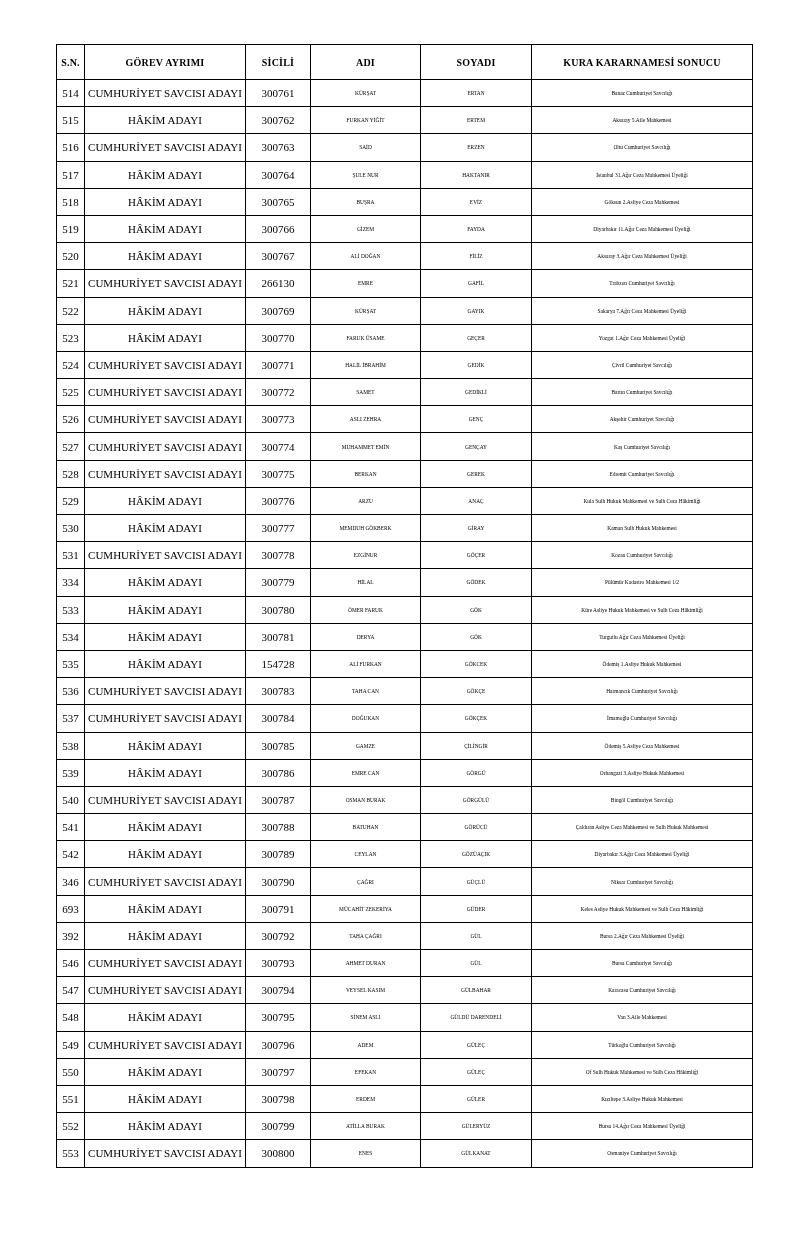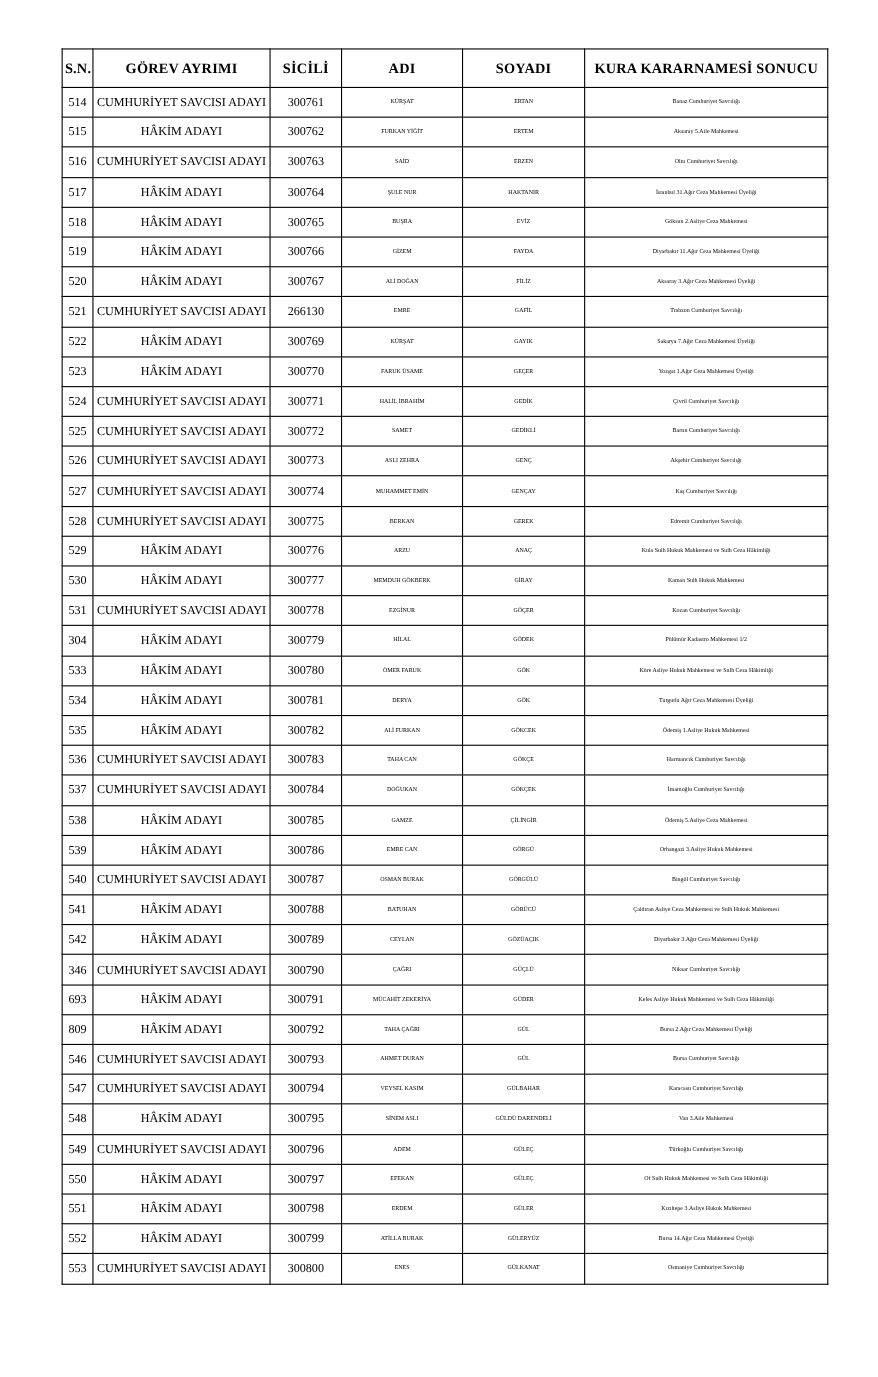--- a/index.html
+++ b/index.html
@@ -32,21 +32,21 @@
     border: 1px solid #000000;
     text-align: center;
     vertical-align: middle;
     padding: 0 2px;
     overflow: hidden;
     white-space: nowrap;
   }
   table.roster thead th {
     height: 34px;
     font-weight: bold;
-    font-size: 13px;
+    font-size: 10px;
     letter-spacing: 0.2px;
   }
   table.roster tbody td {
     height: 26.2px;
     font-size: 11px;
     font-weight: normal;
   }
   
   col.c-sn      { width: 28px; }
   col.c-gorev   { width: 161px; }
@@ -224,21 +224,21 @@
         </tr>
         <tr>
           <td class="sn">531</td>
           <td class="gorev">CUMHURİYET SAVCISI ADAYI</td>
           <td class="sicili">300778</td>
           <td class="adi" style="font-size: 5.4px;">EZGİNUR</td>
           <td class="soyadi" style="font-size: 5.4px;">GÖÇER</td>
           <td class="sonuc" style="font-size: 5.4px;">Kozan Cumhuriyet Savcılığı</td>
         </tr>
         <tr>
-          <td class="sn">304</td>
+          <td class="sn">334</td>
           <td class="gorev">HÂKİM ADAYI</td>
           <td class="sicili">300779</td>
           <td class="adi" style="font-size: 5.4px;">HİLAL</td>
           <td class="soyadi" style="font-size: 5.4px;">GÖDEK</td>
           <td class="sonuc" style="font-size: 5.4px;">Pülümür Kadastro Mahkemesi 1/2</td>
         </tr>
         <tr>
           <td class="sn">533</td>
           <td class="gorev">HÂKİM ADAYI</td>
           <td class="sicili">300780</td>
@@ -250,21 +250,21 @@
           <td class="sn">534</td>
           <td class="gorev">HÂKİM ADAYI</td>
           <td class="sicili">300781</td>
           <td class="adi" style="font-size: 5.4px;">DERYA</td>
           <td class="soyadi" style="font-size: 5.4px;">GÖK</td>
           <td class="sonuc" style="font-size: 5.4px;">Turgutlu Ağır Ceza Mahkemesi Üyeliği</td>
         </tr>
         <tr>
           <td class="sn">535</td>
           <td class="gorev">HÂKİM ADAYI</td>
-          <td class="sicili">300782</td>
+          <td class="sicili">154728</td>
           <td class="adi" style="font-size: 5.4px;">ALİ FURKAN</td>
           <td class="soyadi" style="font-size: 5.4px;">GÖKCEK</td>
           <td class="sonuc" style="font-size: 5.4px;">Ödemiş 1.Asliye Hukuk Mahkemesi</td>
         </tr>
         <tr>
           <td class="sn">536</td>
           <td class="gorev">CUMHURİYET SAVCISI ADAYI</td>
           <td class="sicili">300783</td>
           <td class="adi" style="font-size: 5.4px;">TAHA CAN</td>
           <td class="soyadi" style="font-size: 5.4px;">GÖKÇE</td>
@@ -328,21 +328,21 @@
         </tr>
         <tr>
           <td class="sn">693</td>
           <td class="gorev">HÂKİM ADAYI</td>
           <td class="sicili">300791</td>
           <td class="adi" style="font-size: 5.4px;">MÜCAHİT ZEKERİYA</td>
           <td class="soyadi" style="font-size: 5.4px;">GÜDER</td>
           <td class="sonuc" style="font-size: 5.4px;">Keles Asliye Hukuk Mahkemesi ve Sulh Ceza Hâkimliği</td>
         </tr>
         <tr>
-          <td class="sn">809</td>
+          <td class="sn">392</td>
           <td class="gorev">HÂKİM ADAYI</td>
           <td class="sicili">300792</td>
           <td class="adi" style="font-size: 5.4px;">TAHA ÇAĞRI</td>
           <td class="soyadi" style="font-size: 5.4px;">GÜL</td>
           <td class="sonuc" style="font-size: 5.4px;">Bursa 2.Ağır Ceza Mahkemesi Üyeliği</td>
         </tr>
         <tr>
           <td class="sn">546</td>
           <td class="gorev">CUMHURİYET SAVCISI ADAYI</td>
           <td class="sicili">300793</td>

